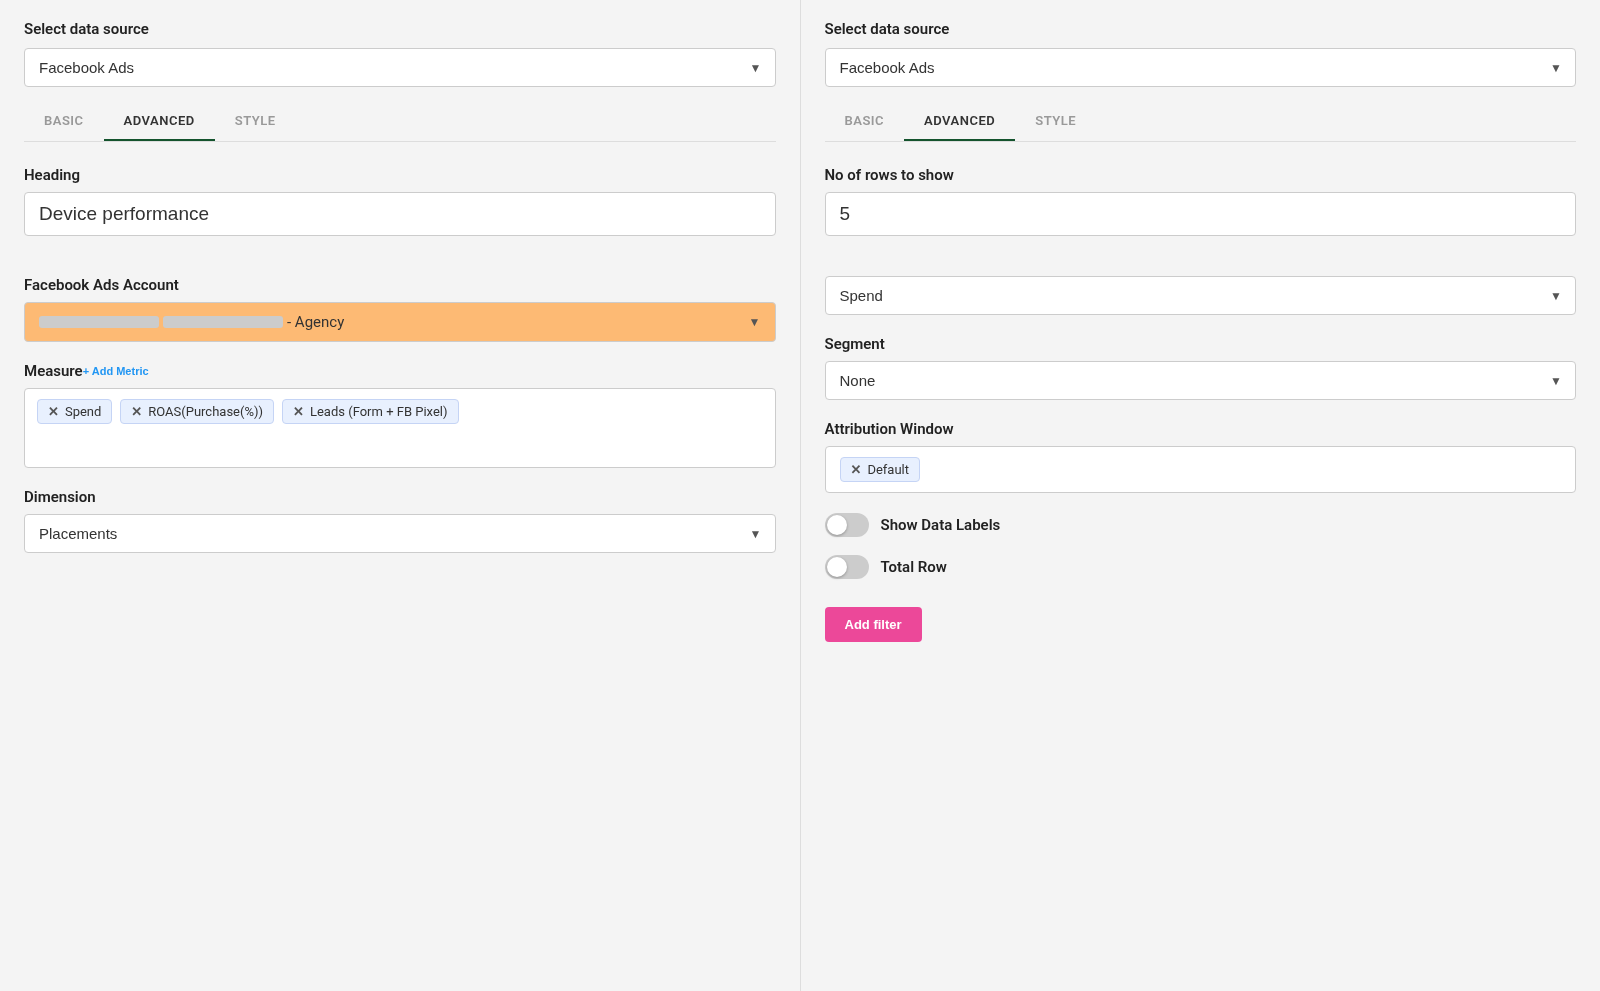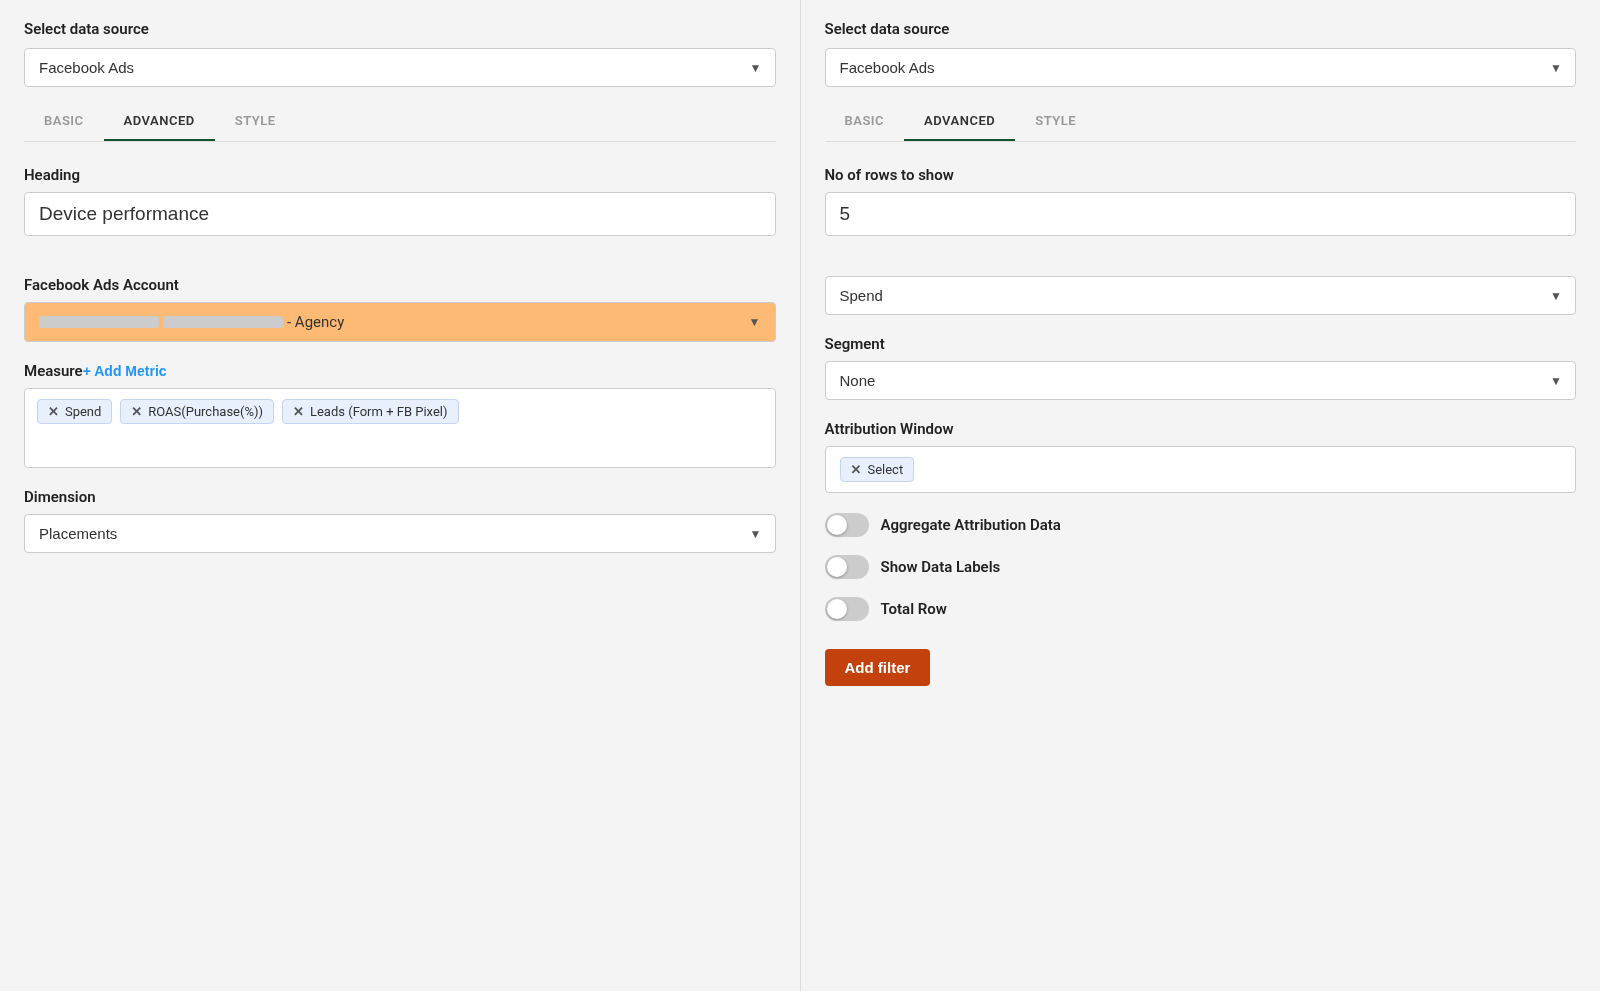--- a/index.html
+++ b/index.html
@@ -100,21 +100,21 @@
 
     
     .measure-header {
       display: flex;
       align-items: center;
       margin-bottom: 8px;
     }
     .add-metric-btn {
       color: #2196f3;
       font-weight: 600;
-      font-size: 14px;
+      font-size: 11px;
       cursor: pointer;
       background: none;
       border: none;
     }
     .tags-box {
       width: 100%;
       min-height: 80px;
       background: #fff;
       border: 1px solid #ccc;
       border-radius: 4px;
@@ -196,26 +196,26 @@
       width: 100%;
       background: #fff;
       border: 1px solid #ccc;
       border-radius: 4px;
       padding: 10px 14px;
       margin-bottom: 20px;
     }
 
     
     .add-filter-btn {
-      background: #c2410c;
+      background: #ec4899;
       color: #fff;
       border: none;
       border-radius: 4px;
       padding: 10px 20px;
-      font-size: 15px;
+      font-size: 13px;
       font-weight: 600;
       cursor: pointer;
       margin-top: 10px;
     }
 
     
     .redacted {
       display: inline-block;
       background: #ccc;
       border-radius: 3px;
@@ -342,42 +342,36 @@
         </select>
         <span class="select-arrow">▼</span>
       </div>
     </div>
 
     <div class="field-group">
       <div class="field-label">Attribution Window</div>
       <div class="attr-box">
         <div class="tag" style="display:inline-flex">
           <span class="tag-x">✕</span>
-          <span>Select</span>
+          <span>Default</span>
         </div>
       </div>
     </div>
+
 
     <div class="toggle-row">
       <div class="toggle">
         <div class="toggle-knob"></div>
       </div>
-      <span class="toggle-label">Aggregate Attribution Data</span>
+      <span class="toggle-label">Show Data Labels</span>
     </div>
 
     <div class="toggle-row">
       <div class="toggle">
         <div class="toggle-knob"></div>
       </div>
-      <span class="toggle-label">Show Data Labels</span>
-    </div>
-
-    <div class="toggle-row">
-      <div class="toggle">
-        <div class="toggle-knob"></div>
-      </div>
       <span class="toggle-label">Total Row</span>
     </div>
 
     <button class="add-filter-btn">Add filter</button>
   </div>
 
 </div>
 
 </body></html>

